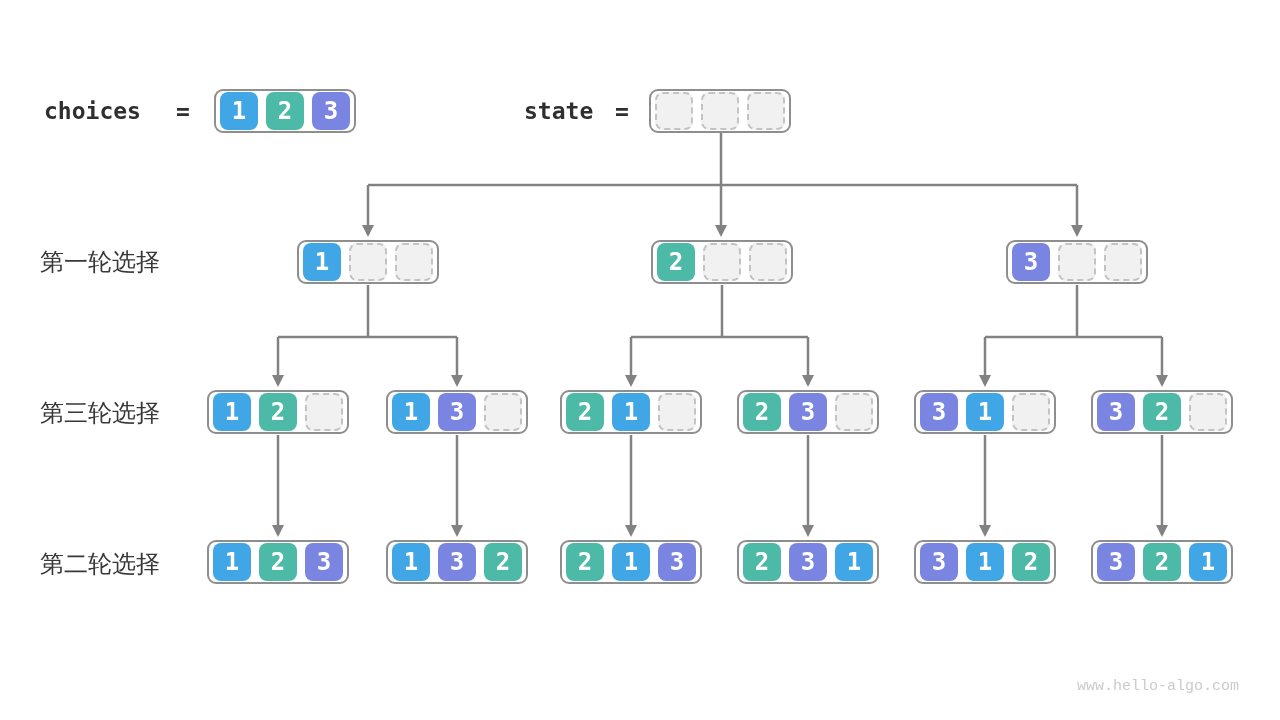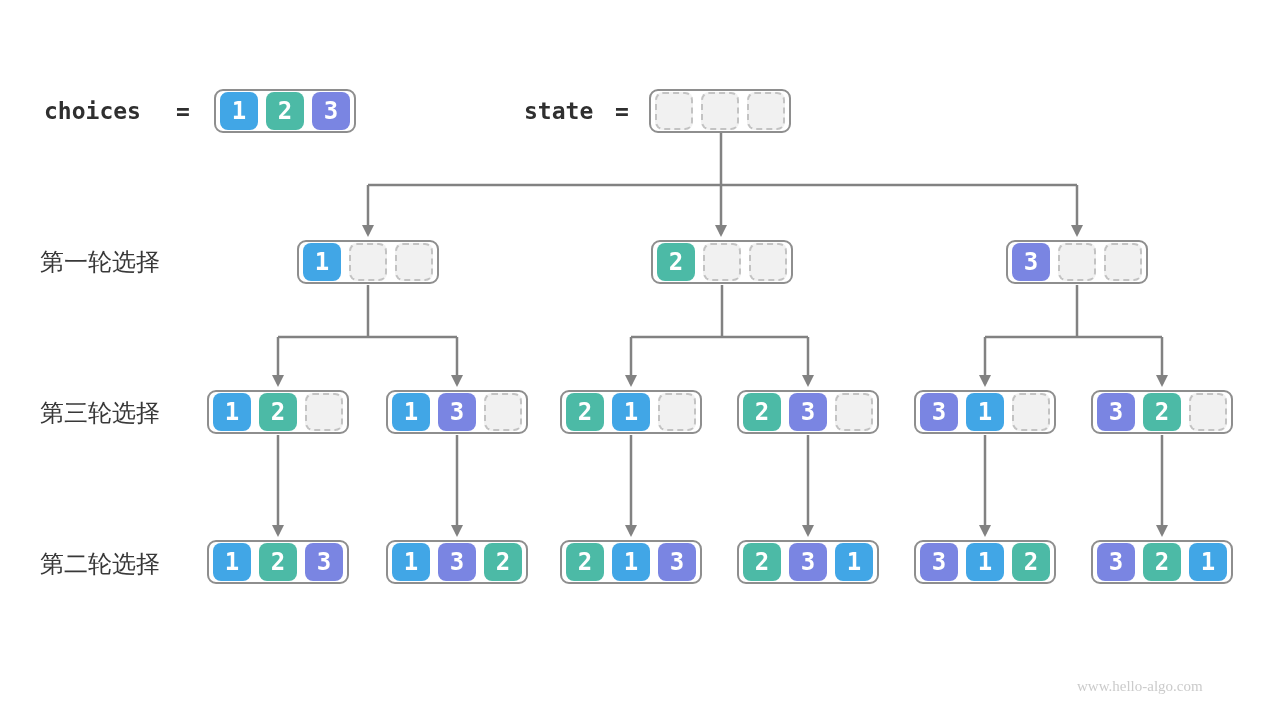--- a/index.html
+++ b/index.html
@@ -24,21 +24,21 @@
     box-sizing:border-box;width:38px;height:38px;flex:0 0 38px;border-radius:8px;
     display:flex;align-items:center;justify-content:center;
   }
   .slot.filled{
     color:#ffffff;font-family:"DejaVu Sans Mono","Liberation Mono",monospace;
     font-weight:bold;font-size:24px;
   }
   .slot.empty{background:#f1f1f1;border:2px dashed #c3c3c3;}
   #watermark{
     position:absolute;left:1077px;top:678px;
-    font-family:Liberation Serif, serif;
+    font-family:Liberation Mono, monospace;
     font-size:15px;color:#cbcbcb;white-space:nowrap;
   }
 </style>
 </head>
 <body>
 
 <div id="canvas">
 
   <svg id="arrows" width="1280" height="720" viewBox="0 0 1280 720">
     <defs>

